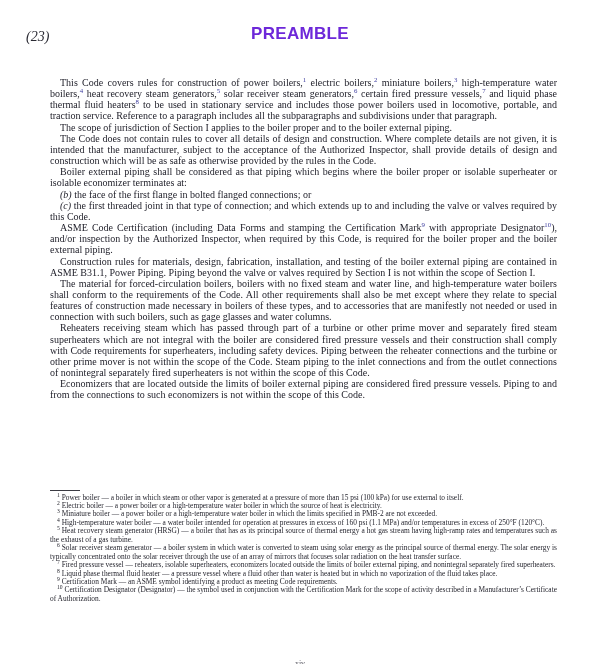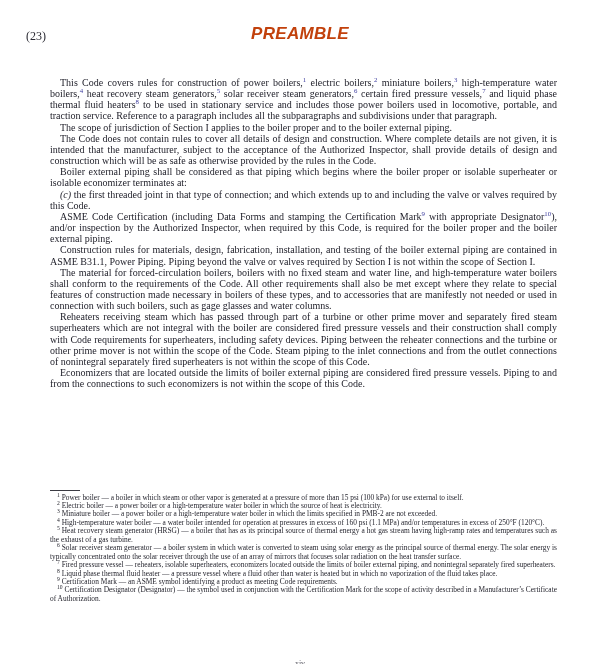--- a/index.html
+++ b/index.html
@@ -4,26 +4,26 @@
 <style>
   * { margin:0; padding:0; box-sizing:border-box; }
   html, body { background:#ffffff; }
   .page {
     position:relative; width:600px; height:664px; margin:0 auto;
     background:#ffffff; overflow:hidden;
     font-family:"Liberation Serif", serif; color:#23232d;
   }
   .edition {
     position:absolute; left:26px; top:29px;
-    font-size:12px; color:#2a2a33;
+    font-size:14px; color:#2a2a33;font-style:italic;
   }
   .title {
     position:absolute; top:24px; left:0; right:0; text-align:center;
     font-family:"Liberation Sans", sans-serif; font-weight:bold;
-    font-size:17px; letter-spacing:0.3px; color:#c2410c;font-style:italic;
+    font-size:17px; letter-spacing:0.3px; color:#6d28d9;
   }
   .body {
     position:absolute; left:50px; top:77px; width:507px;
     font-size:10px; line-height:11.15px; text-align:justify;
   }
   .para { text-indent:10px; }
   .para .it { font-style:italic; }
   sup.fnref {
     color:#3b3b9e; font-size:6.8px; line-height:0; vertical-align:super;
   }
@@ -44,20 +44,21 @@
 
 <div class="page">
   <span class="edition">(23)</span>
   <h1 class="title">PREAMBLE</h1>
 
   <div class="body" id="body">
       <div class="para">This Code covers rules for construction of power boilers,<sup class="fnref">1</sup> electric boilers,<sup class="fnref">2</sup> miniature boilers,<sup class="fnref">3</sup> high-temperature water boilers,<sup class="fnref">4</sup> heat recovery steam generators,<sup class="fnref">5</sup> solar receiver steam generators,<sup class="fnref">6</sup> certain fired pressure vessels,<sup class="fnref">7</sup> and liquid phase thermal fluid heaters<sup class="fnref">8</sup> to be used in stationary service and includes those power boilers used in locomotive, portable, and traction service. Reference to a paragraph includes all the subparagraphs and subdivisions under that paragraph.</div>
       <div class="para">The scope of jurisdiction of Section I applies to the boiler proper and to the boiler external piping.</div>
       <div class="para">The Code does not contain rules to cover all details of design and construction. Where complete details are not given, it is intended that the manufacturer, subject to the acceptance of the Authorized Inspector, shall provide details of design and construction which will be as safe as otherwise provided by the rules in the Code.</div>
       <div class="para">Boiler external piping shall be considered as that piping which begins where the boiler proper or isolable superheater or isolable economizer terminates at:</div>
+      <div class="para"><span class="it">(b)</span> the face of the first flange in bolted flanged connections; or</div>
       <div class="para"><span class="it">(c)</span> the first threaded joint in that type of connection; and which extends up to and including the valve or valves required by this Code.</div>
       <div class="para">ASME Code Certification (including Data Forms and stamping the Certification Mark<sup class="fnref">9</sup> with appropriate Designator<sup class="fnref">10</sup>), and/or inspection by the Authorized Inspector, when required by this Code, is required for the boiler proper and the boiler external piping.</div>
       <div class="para">Construction rules for materials, design, fabrication, installation, and testing of the boiler external piping are contained in ASME B31.1, Power Piping. Piping beyond the valve or valves required by Section I is not within the scope of Section I.</div>
       <div class="para">The material for forced-circulation boilers, boilers with no fixed steam and water line, and high-temperature water boilers shall conform to the requirements of the Code. All other requirements shall also be met except where they relate to special features of construction made necessary in boilers of these types, and to accessories that are manifestly not needed or used in connection with such boilers, such as gage glasses and water columns.</div>
       <div class="para">Reheaters receiving steam which has passed through part of a turbine or other prime mover and separately fired steam superheaters which are not integral with the boiler are considered fired pressure vessels and their construction shall comply with Code requirements for superheaters, including safety devices. Piping between the reheater connections and the turbine or other prime mover is not within the scope of the Code. Steam piping to the inlet connections and from the outlet connections of nonintegral separately fired superheaters is not within the scope of this Code.</div>
       <div class="para">Economizers that are located outside the limits of boiler external piping are considered fired pressure vessels. Piping to and from the connections to such economizers is not within the scope of this Code.</div>
     </div>
 
   <div class="footnotes">
     <div class="fnrule"></div>

